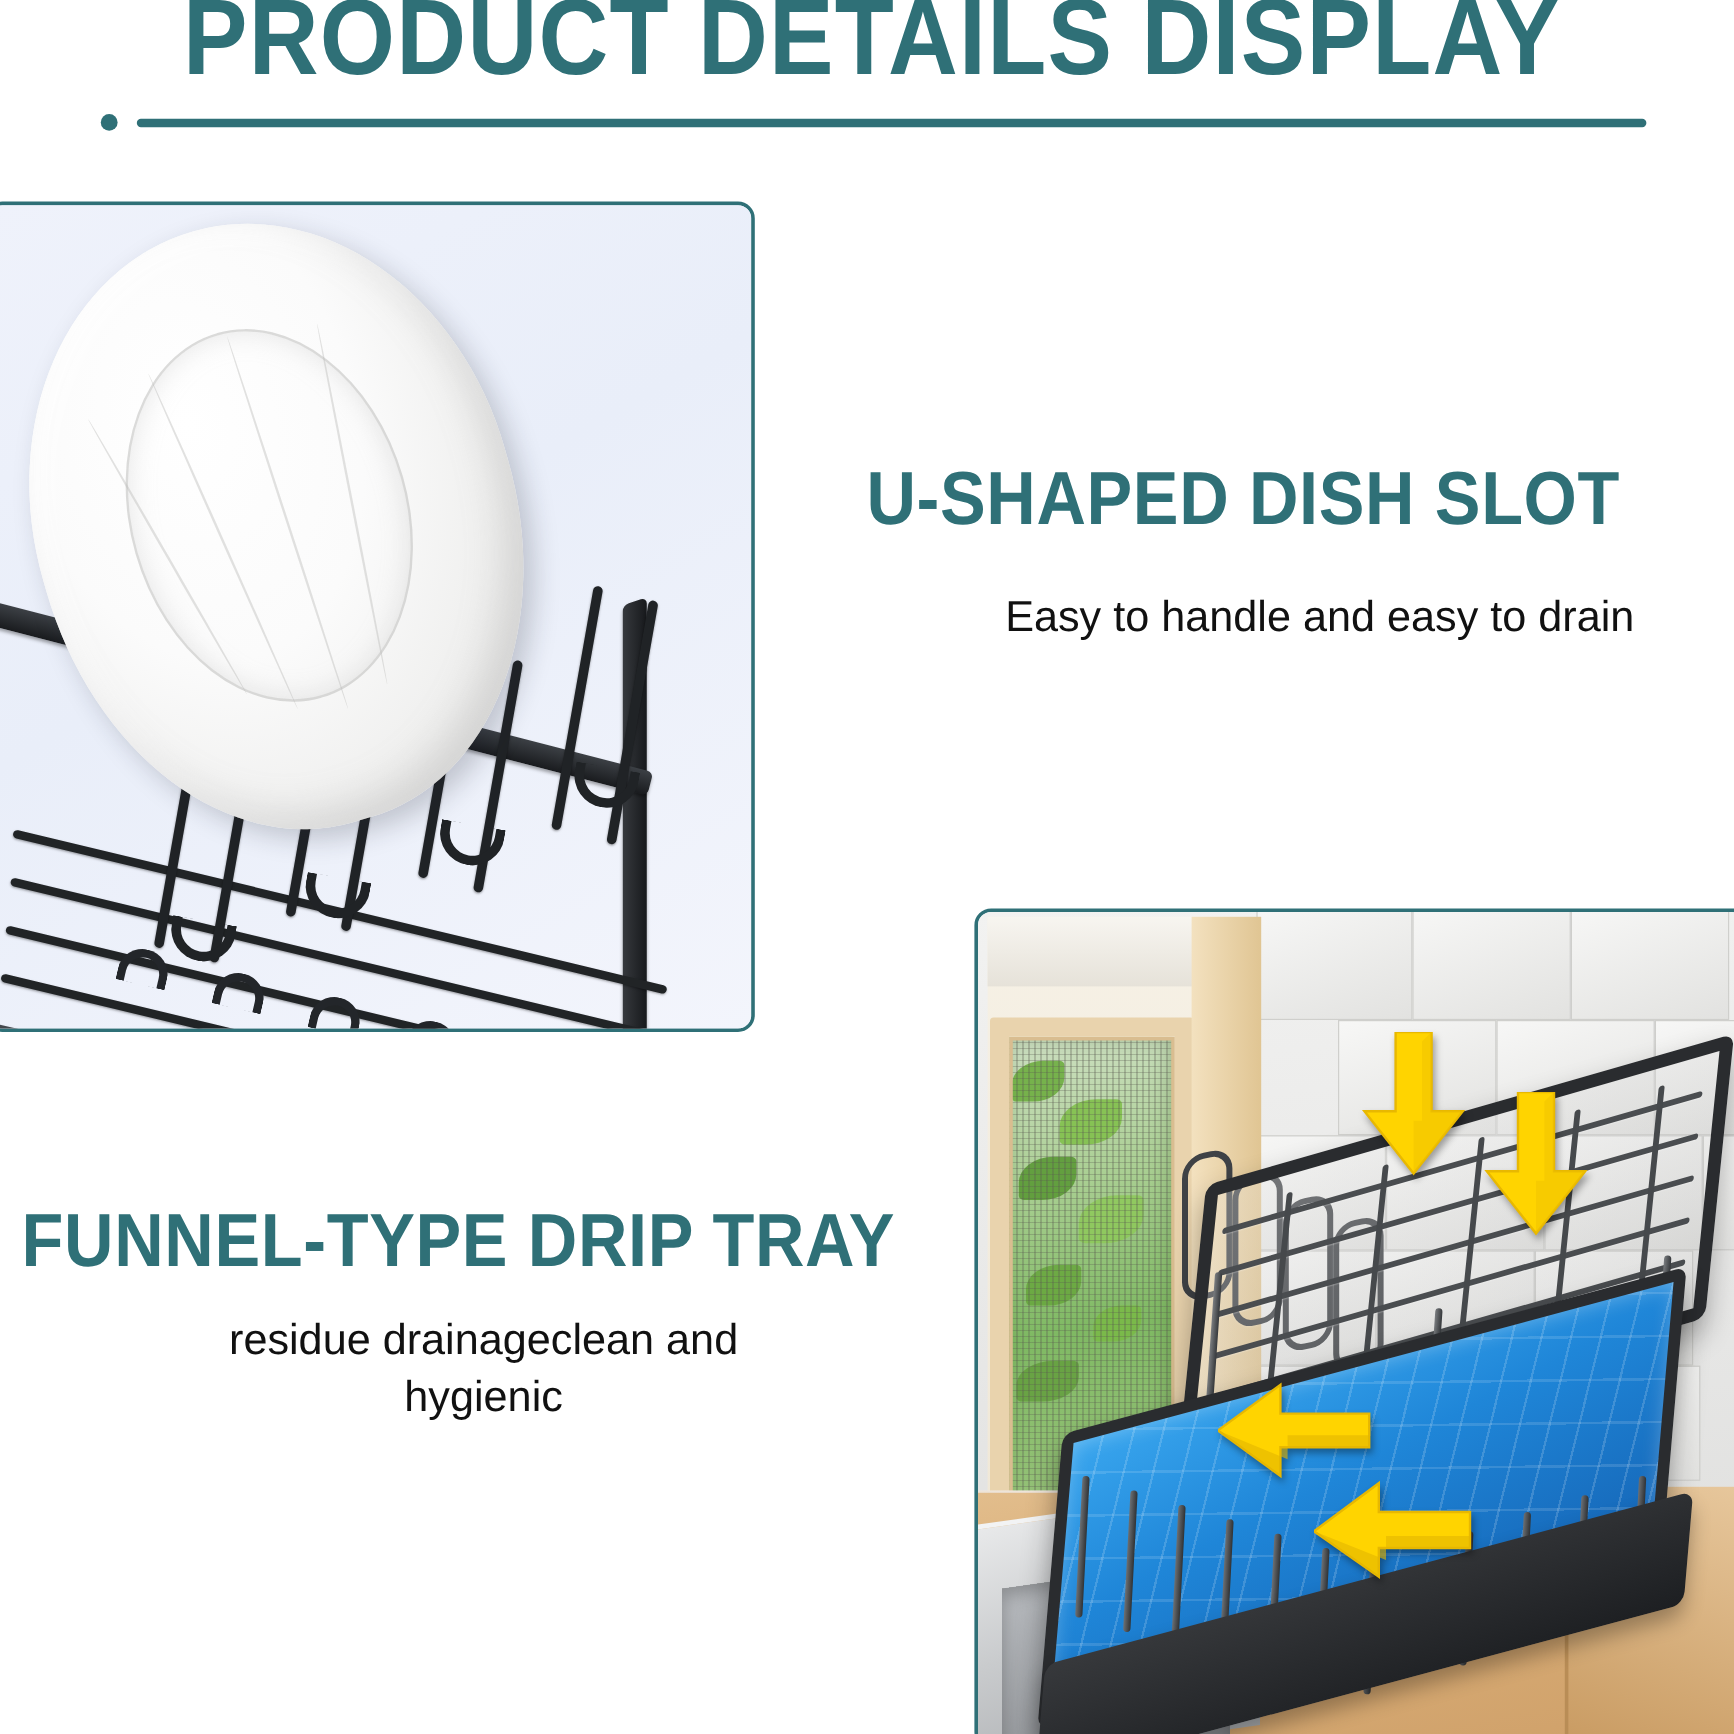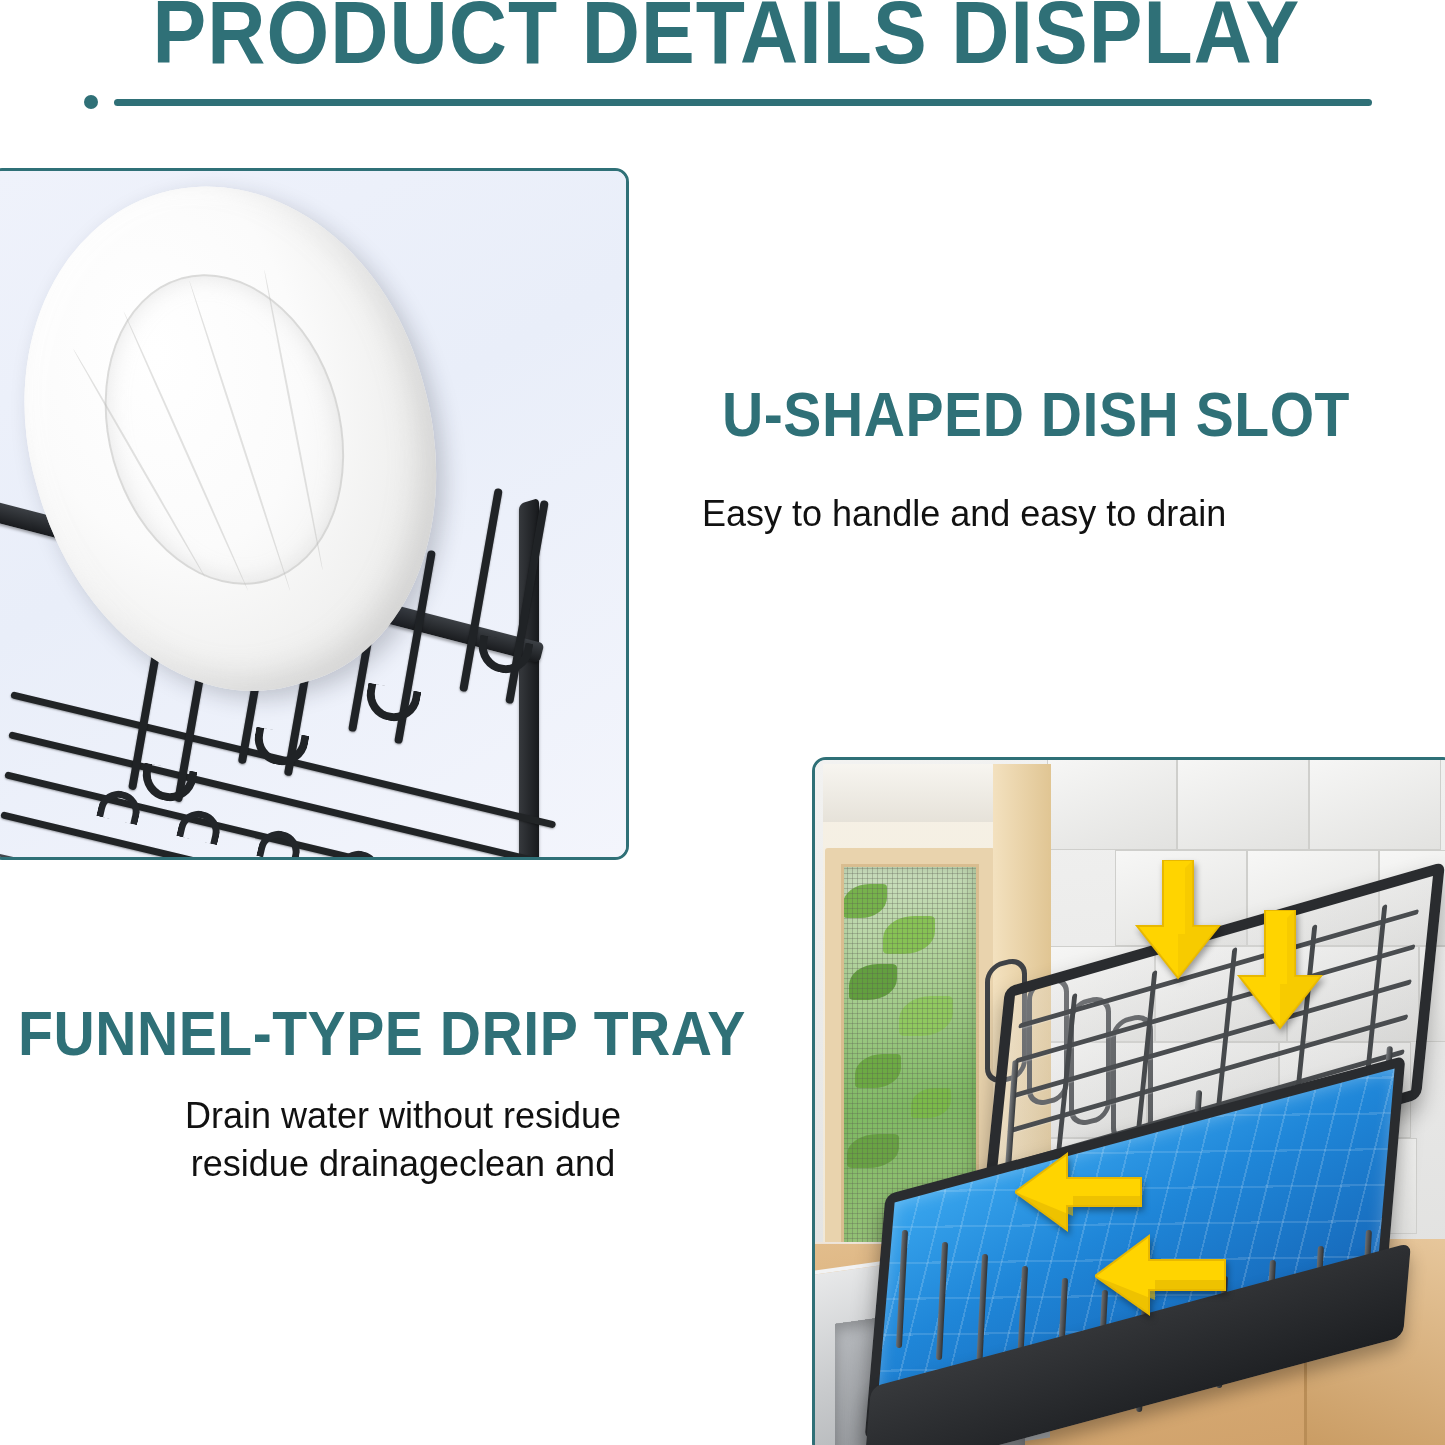--- a/index.html
+++ b/index.html
@@ -276,21 +276,21 @@
   }
   .feature-title span { display:inline-block; transform:scaleX(1.02) scaleY(1.12); transform-origin:left center; }
   .feature-desc {
     position:absolute;
     color:#111111;
     font-size:36px;
     line-height:1.34;
   }
 
   #feat1-title { left:722px; top:382px; }
-  #feat1-desc  { left:702px; top:490px; width:660px; text-align:left; }
+  #feat1-desc  { left:702px; top:490px; width:660px; text-align:right; }
 
   #feat2-title { left:18px; top:1001px; }
   #feat2-desc  { left:42px; top:1092px; width:722px; text-align:center; }
 </style>
 </head>
 <body>
 
 <div id="banner">
   <div id="banner-title"><span>PRODUCT DETAILS DISPLAY</span></div>
   <div id="divider-wrap">
@@ -341,22 +341,22 @@
       <div class="tl-plate-rib" style="left:66%; top:20%; width:2px; height:60%; transform:rotate(5deg);"></div>
     </div>
   </div>
 </div>
 
 <div id="feat1-title" class="feature-title"><span>U-SHAPED DISH SLOT</span></div>
 <div id="feat1-desc" class="feature-desc">Easy to handle and easy to drain</div>
 
 <div id="feat2-title" class="feature-title"><span>FUNNEL-TYPE DRIP TRAY</span></div>
 <div id="feat2-desc" class="feature-desc">
-  <div>Drain water without residue</div>
   <div>residue drainageclean and</div>
+  <div>hygienic</div>
 </div>
 
 <div id="photo-bottom-right" class="photo-frame">
   <div class="scene">
     <div id="br-wall"></div>
 
     <div class="br-tile" style="left:232px; top:-6px; width:130px; height:96px;"></div>
     <div class="br-tile" style="left:362px; top:-6px; width:132px; height:96px;"></div>
     <div class="br-tile" style="left:494px; top:-6px; width:132px; height:96px;"></div>
     <div class="br-tile" style="left:300px; top:90px; width:132px; height:96px;"></div>

